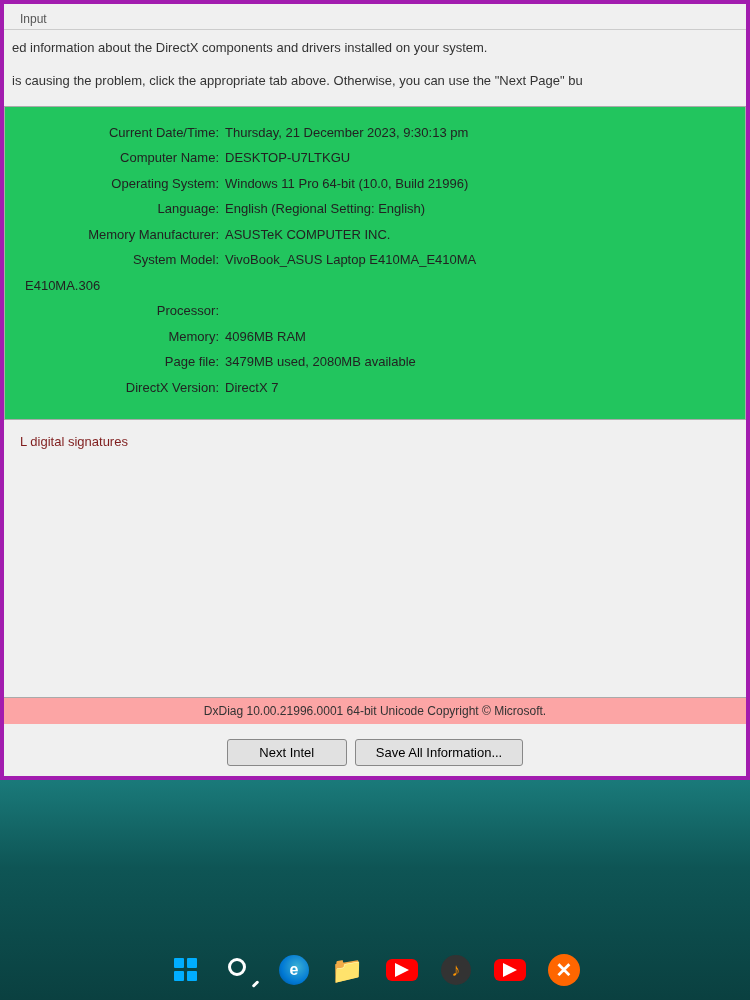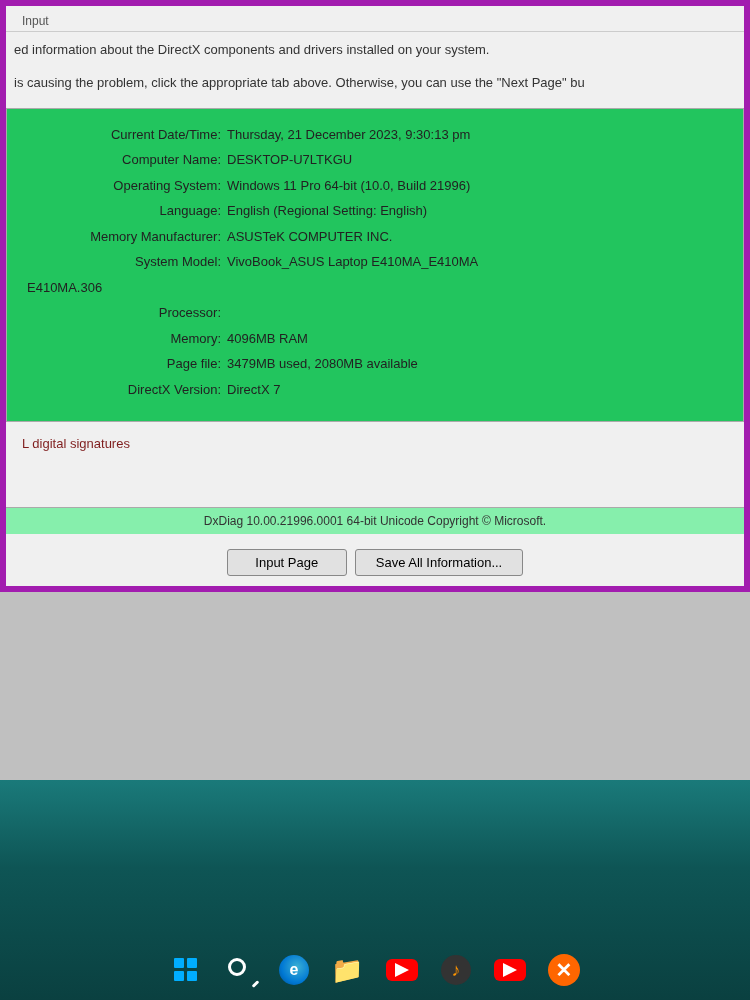--- a/index.html
+++ b/index.html
@@ -7,23 +7,23 @@
       width: 750px;
       height: 1000px;
       overflow: hidden;
       font-family: Arial, sans-serif;
       background: #c0c0c0;
     }
 
     
     .dxdiag-window {
       width: 750px;
-      height: 592px;
+      height: 780px;
       background: #f0f0f0;
-      border: 6px solid #a21caf;
+      border: 4px solid #a21caf;
       position: relative;
       overflow: hidden;
     }
 
     .description-line {
       margin-bottom: 4px;
     }
 
     
     .info-box {
@@ -55,21 +55,21 @@
 
     
     .signatures-text {
       font-size: 13px;
       color: #7f1d1d;
       margin: 8px 0;
     }
 
     
     .copyright-bar {
-      background: #86efac;
+      background: #fca5a5;
       border-top: 1px solid #aaa;
       padding: 6px 16px;
       font-size: 12px;
       color: #333;
       text-align: center;
       position: absolute;
       bottom: 52px;
       left: 0;
       right: 0;
     }
@@ -294,21 +294,21 @@
 
   <div style="padding: 0 16px;">
     <div class="signatures-text">L digital signatures</div>
   </div>
 
   <div class="copyright-bar">
     <span>DxDiag 10.00.21996.0001 64-bit Unicode  Copyright © Microsoft.</span>
   </div>
 
   <div class="button-row">
-    <button class="btn">Input Page</button>
+    <button class="btn">Next Intel</button>
     <button class="btn">Save All Information...</button>
   </div>
 </div>
 
 <div class="taskbar">
   <div class="taskbar-inner">
 
     <div class="taskbar-icon">
       <div class="win-icon">
         <div class="win-icon-sq" style="background:#00aeff; width:10px; height:10px;"></div>

